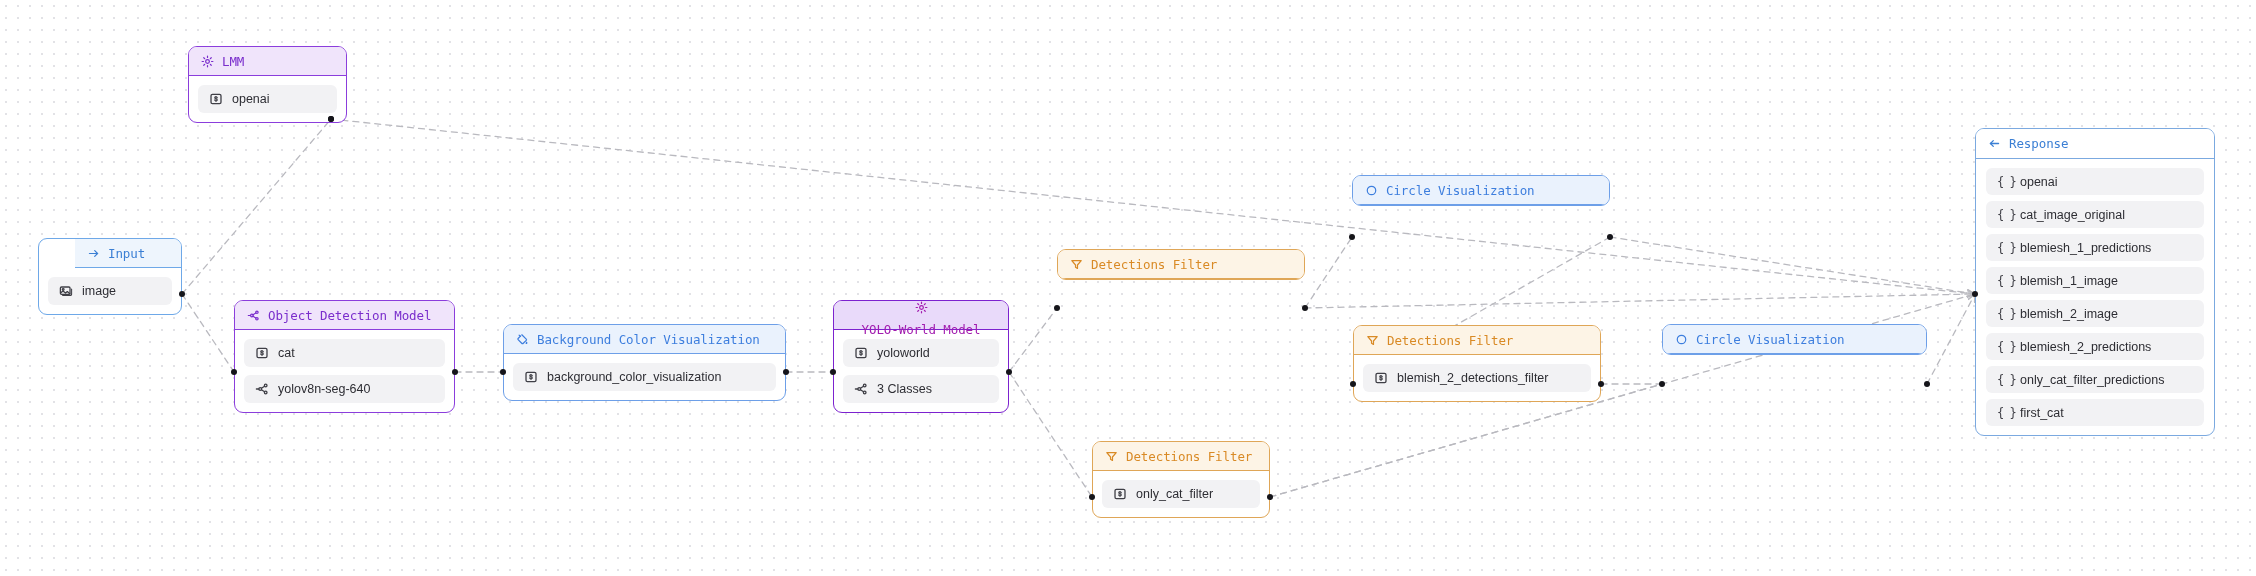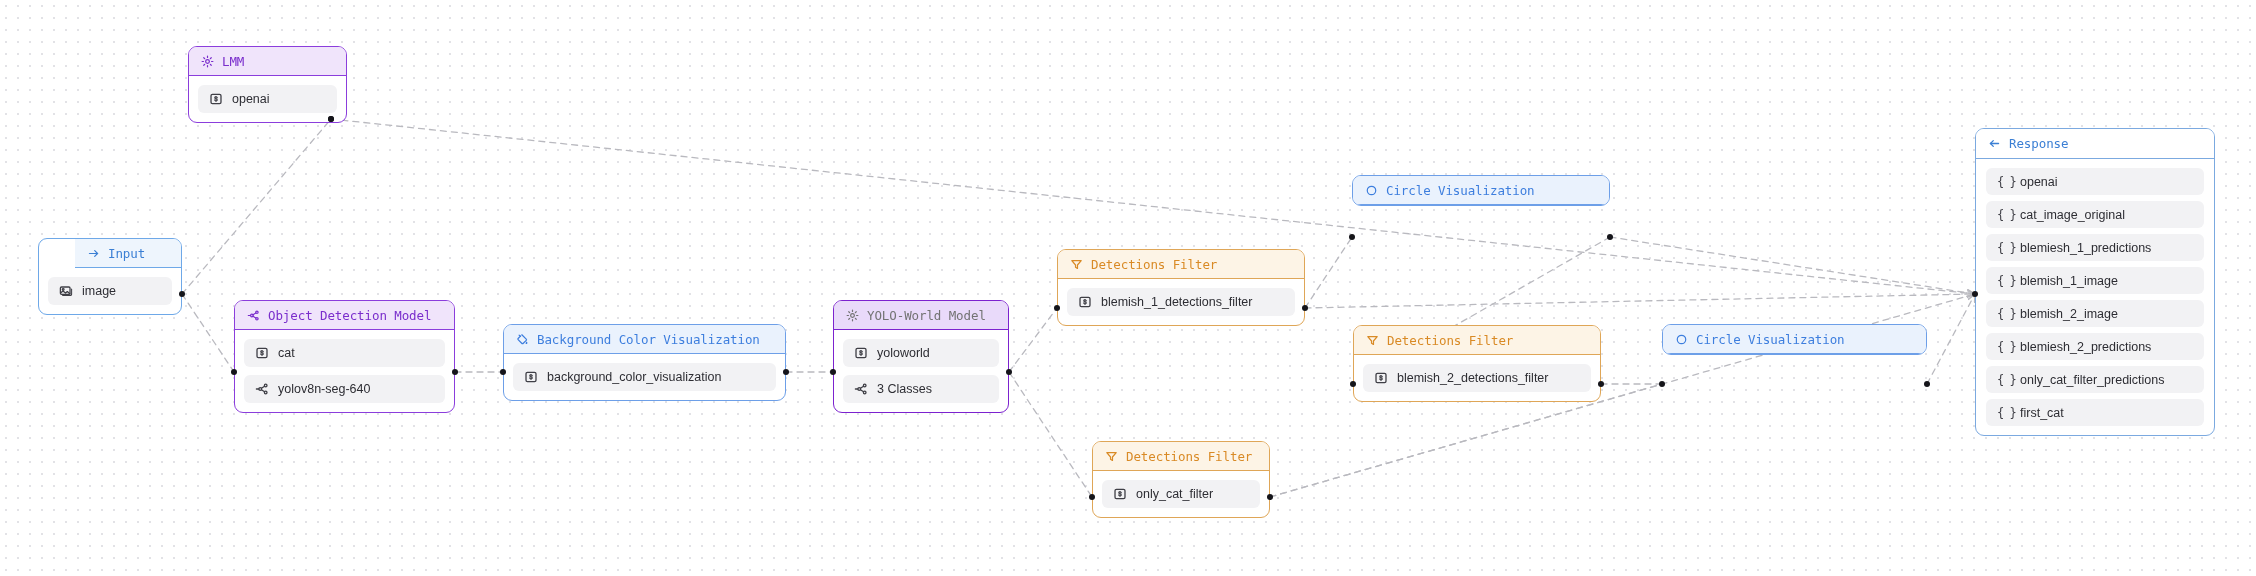--- a/index.html
+++ b/index.html
@@ -50,21 +50,21 @@
     color: #2d2d33;
     white-space: nowrap;
   }
   .chip-icon { flex: 0 0 auto; display: inline-flex; width: 14px; height: 14px; color: #3f3f46; }
   .head-icon { flex: 0 0 auto; display: inline-flex; width: 13px; height: 13px; }
 
   
   .pal-purple { border-color: #8b3ddc; }
   .pal-purple .node-head { background: #f0e4fb; color: #7a2ecc; border-bottom-color: #8b3ddc; }
   .pal-purple-strong { border-color: #7c22cf; }
-  .pal-purple-strong .node-head { background: #e9dafa; color: #737373; border-bottom-color: #7c22cf; }
+  .pal-purple-strong .node-head { background: #e9dafa; color: #a21caf; border-bottom-color: #7c22cf; flex-direction: column; }
 
   .pal-blue { border-color: #6ea8e8; }
   .pal-blue .node-head { background: #eef5fd; color: #3b7fd4; border-bottom-color: #6ea8e8; margin-left: 36px; }
 
   .pal-blue2 { border-color: #6d9fe8; }
   .pal-blue2 .node-head { background: #eaf2fd; color: #3d7ede; border-bottom-color: #6d9fe8; }
 
   .pal-orange { border-color: #dfa657; }
   .pal-orange .node-head { background: #fdf4e6; color: #d98a25; border-bottom-color: #dfa657; }
 
@@ -269,32 +269,20 @@
       </div>
       <div class="node pal-orange" style="left: 1057px; top: 249px; width: 248px;">
         <div class="node-head">
           <span class="head-icon">
             <svg viewBox="0 0 16 16" width="13" height="13" fill="none" stroke="currentColor" stroke-width="1.5" stroke-linecap="round" stroke-linejoin="round">
               <path d="M2.2 3.2h11.6L9.2 8.6v4.2L6.8 11.3V8.6z"></path>
             </svg>
           </span>
           <span>Detections Filter</span>
         </div>
-        <div class="node-body">
-          <div class="chip">
-            <span class="chip-icon">
-              <svg viewBox="0 0 16 16" width="14" height="14" fill="none" stroke="currentColor" stroke-width="1.5" stroke-linecap="round" stroke-linejoin="round">
-                <rect x="2.3" y="2.8" width="11.4" height="10.4" rx="1.6"></rect>
-                <path d="M8 5.2v5.6" stroke-width="1.2"></path>
-                <path d="M9.5 6.6c0-.7-.7-1.1-1.5-1.1s-1.5.4-1.5 1.1.7 1 1.5 1.2 1.5.5 1.5 1.2-.7 1.1-1.5 1.1-1.5-.4-1.5-1.1" stroke-width="1.2"></path>
-              </svg>
-            </span>
-            <span>blemish_1_detections_filter</span>
-          </div>
-        </div>
       </div>
       <div class="node pal-orange" style="left: 1353px; top: 325px; width: 248px;">
         <div class="node-head">
           <span class="head-icon">
             <svg viewBox="0 0 16 16" width="13" height="13" fill="none" stroke="currentColor" stroke-width="1.5" stroke-linecap="round" stroke-linejoin="round">
               <path d="M2.2 3.2h11.6L9.2 8.6v4.2L6.8 11.3V8.6z"></path>
             </svg>
           </span>
           <span>Detections Filter</span>
         </div>

